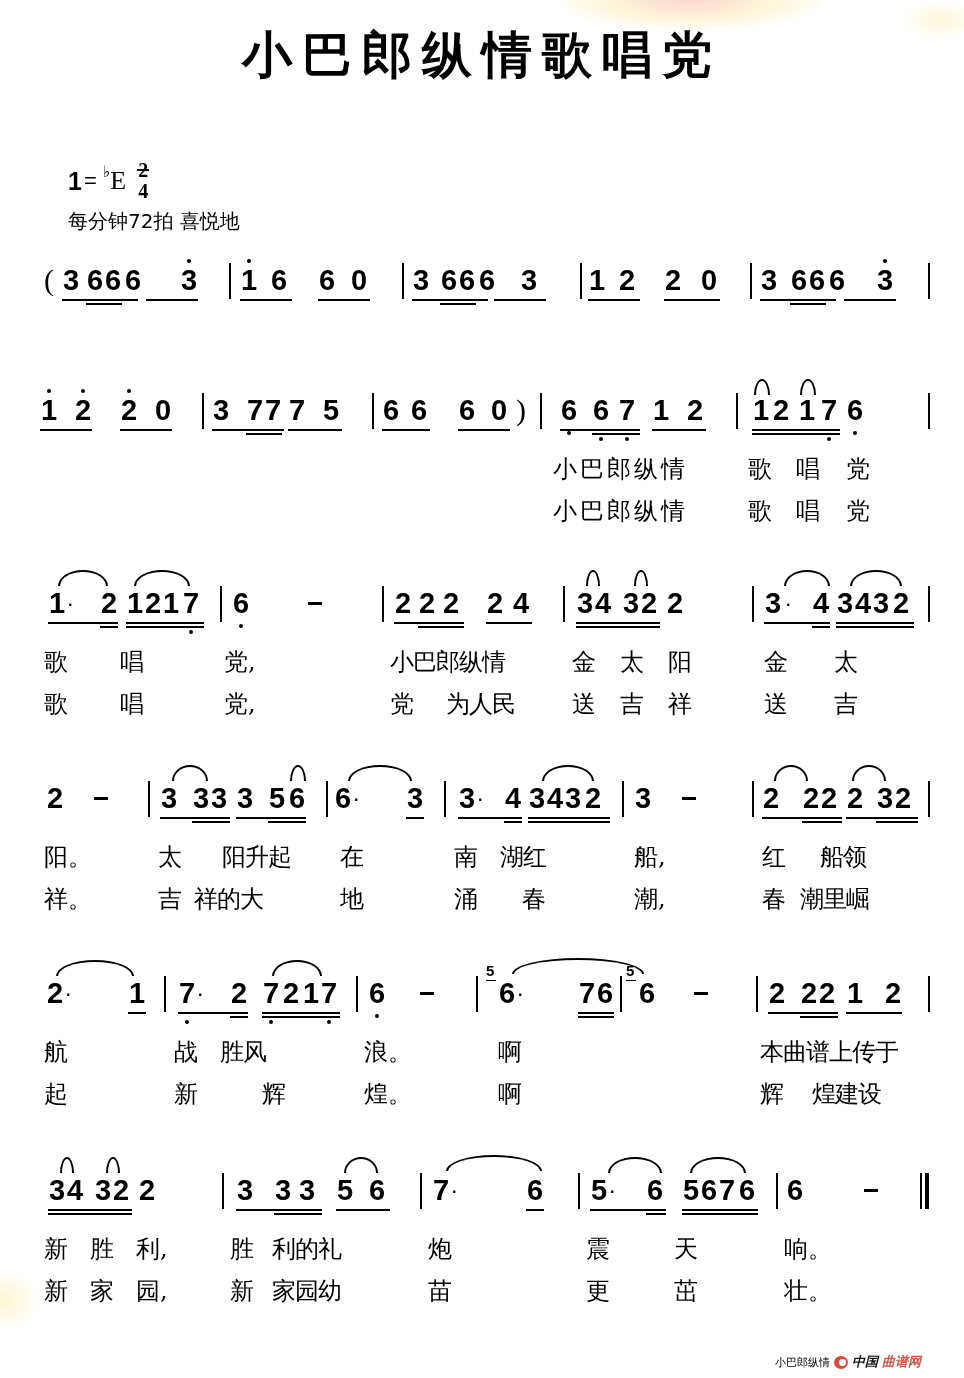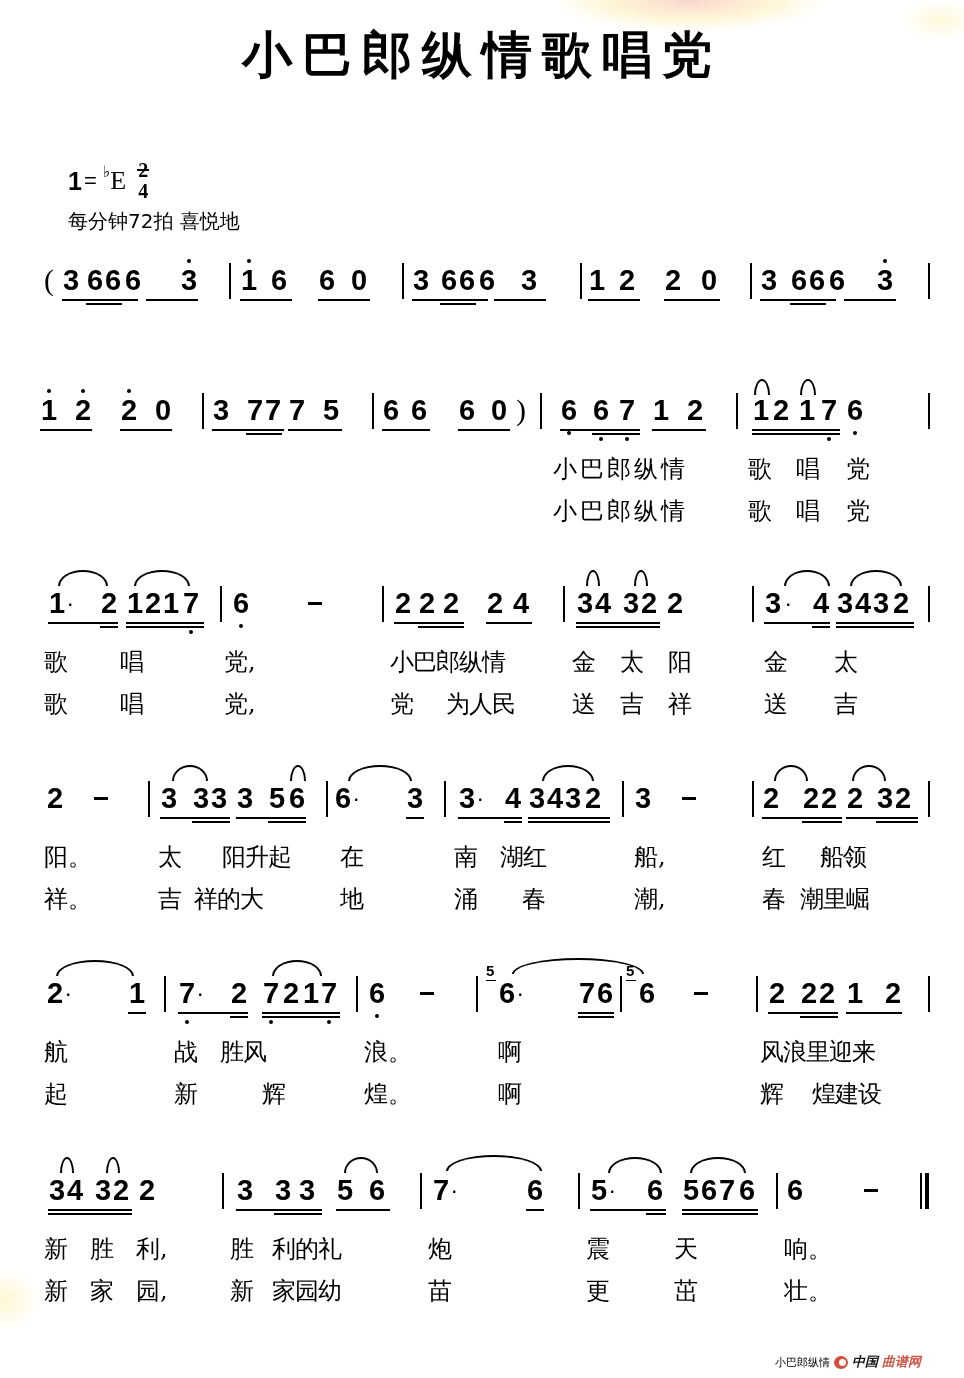--- a/index.html
+++ b/index.html
@@ -400,21 +400,21 @@
     <span class="ul1" style="left:768px;width:70px"></span>
     <span class="ul2" style="left:800px;width:38px"></span>
     <span class="ul1" style="left:846px;width:56px"></span>
     <span class="bar" style="left:928px"></span>
   </div>
   <span class="lyr l1" style="left:44px">航</span>
   <span class="lyr l1" style="left:174px">战</span>
   <span class="lyr l1" style="left:220px;letter-spacing:-1px">胜风</span>
   <span class="lyr l1" style="left:364px">浪。</span>
   <span class="lyr l1" style="left:498px">啊</span>
-  <span class="lyr l1" style="left:760px;letter-spacing:-1px">风浪里迎来</span>
+  <span class="lyr l1" style="left:760px;letter-spacing:-1px">本曲谱上传于</span>
   <span class="lyr l2" style="left:44px">起</span>
   <span class="lyr l2" style="left:174px">新</span>
   <span class="lyr l2" style="left:262px">辉</span>
   <span class="lyr l2" style="left:364px">煌。</span>
   <span class="lyr l2" style="left:498px">啊</span>
   <span class="lyr l2" style="left:760px">辉</span>
   <span class="lyr l2" style="left:812px;letter-spacing:-1px">煌建设</span>
 </div>
 
 <div class="row" style="top:1165px">

